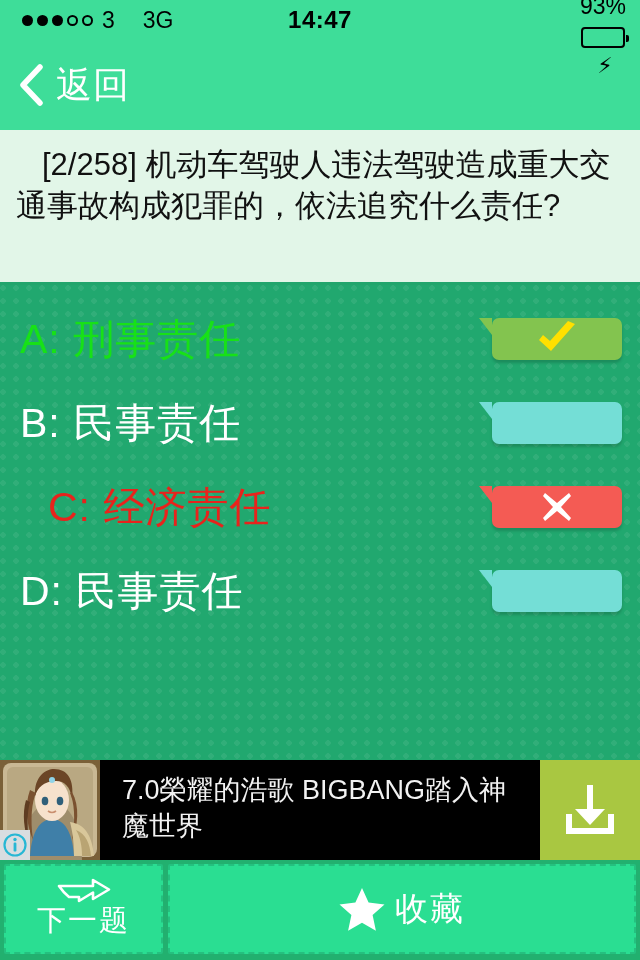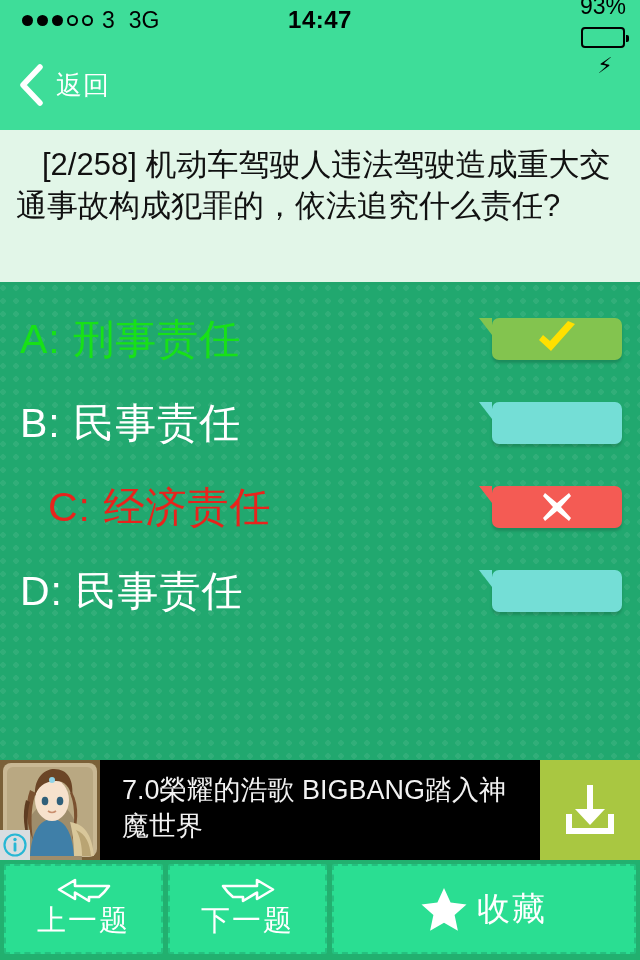--- a/index.html
+++ b/index.html
@@ -41,21 +41,21 @@
   .dot {
     width: 11px; height: 11px; border-radius: 50%;
     background: #000;
   }
   .dot.hollow {
     background: transparent;
     border: 2px solid #000;
     width: 7px; height: 7px;
   }
   .sb-carrier { font-size: 23px; letter-spacing: 0px; }
-  .sb-net { font-size: 23px; margin-left: 5px; }
+  .sb-net { font-size: 23px; margin-left: 19px; }
   .sb-time {
     position: absolute;
     left: 0; right: 0;
     text-align: center;
     font-size: 24px;
     font-weight: 600;
     letter-spacing: 0.5px;
   }
   .sb-right {
     margin-left: auto;
@@ -99,21 +99,21 @@
     padding-left: 18px;
     cursor: pointer;
   }
   .back-chevron {
     width: 26px; height: 42px;
     display: block;
     margin-right: 12px;
   }
   .back-label {
     color: #ffffff;
-    font-size: 26px;
+    font-size: 36px;
     letter-spacing: 1px;
   }
 
   
   .question {
     flex: 0 0 155px;
     background: #e2f6e8;
     color: #111;
     font-size: 31px;
     line-height: 1.33;
@@ -371,28 +371,20 @@
           <path d="M29 4 L29 36" stroke="#ffffff" stroke-width="6" stroke-linecap="butt" fill="none"></path>
           <path d="M14 28 L29 44 L44 28 Z" fill="#ffffff"></path>
           <path d="M8 33 L8 50 L50 50 L50 33" fill="none" stroke="#ffffff" stroke-width="6" stroke-linejoin="miter"></path>
         </svg>
       </span>
     </div>
   </div>
 
   <div class="toolbar">
 
-    <div class="tb-btn tb-side">
-      <span>
-        <svg class="tb-arrow" viewBox="0 0 58 26">
-          <path d="M20 3 L20 9 L54 9 C54 9 50 15 44 20 L34 20 L34 24 L20 15.5 L20 22 L4 12.5 Z" fill="none" stroke="#ffffff" stroke-width="2.6" stroke-linejoin="round"></path>
-        </svg>
-      </span>
-      <span class="tb-label">上一题</span>
-    </div>
 
     <div class="tb-btn tb-side">
       <span>
         <svg class="tb-arrow" viewBox="0 0 58 26">
           <path d="M38 3 L38 9 L4 9 C4 9 8 15 14 20 L24 20 L24 24 L38 15.5 L38 22 L54 12.5 Z" fill="none" stroke="#ffffff" stroke-width="2.6" stroke-linejoin="round"></path>
         </svg>
       </span>
       <span class="tb-label">下一题</span>
     </div>
 

